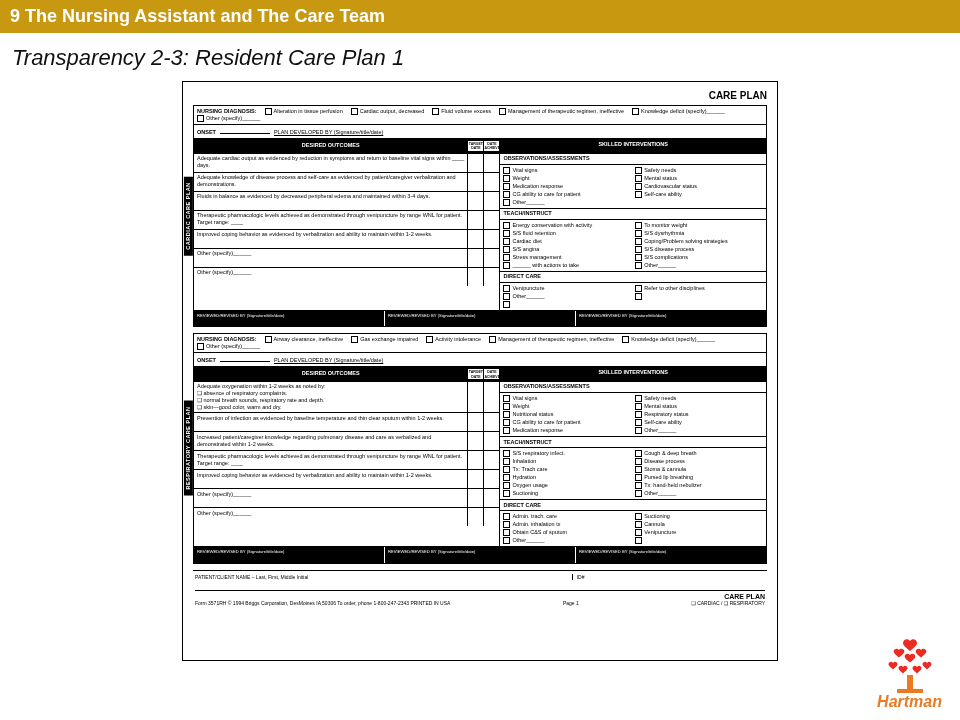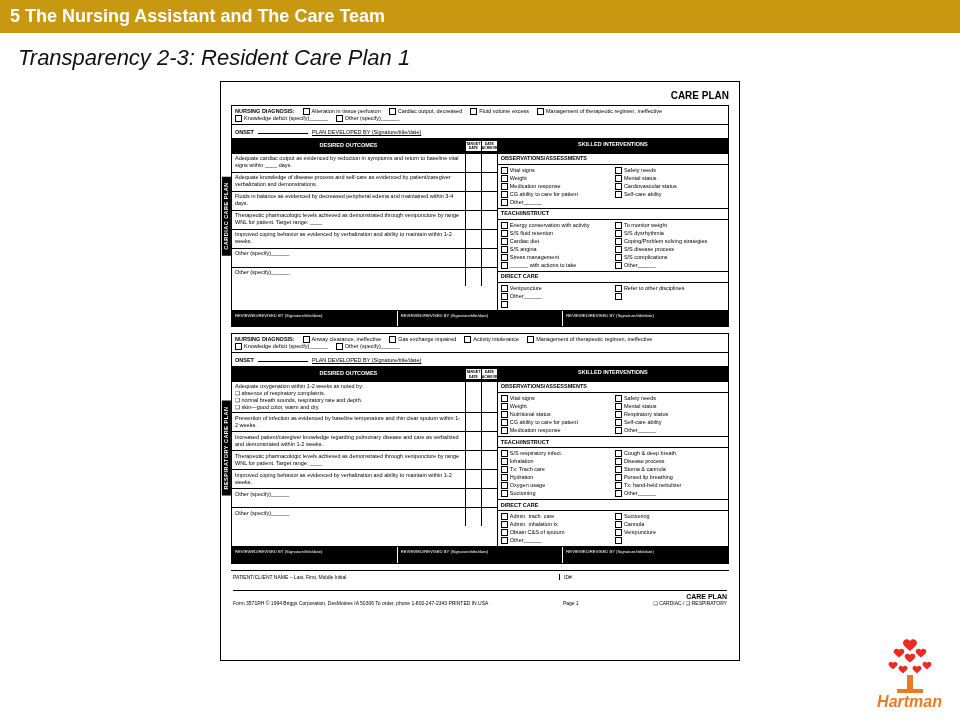--- a/index.html
+++ b/index.html
@@ -1,22 +1,22 @@
 <!DOCTYPE html>
 <html><head>
 <meta charset="utf-8">
 <style>
   html,body{margin:0;padding:0;width:960px;height:720px;background:#fff;font-family:Arial,Helvetica,sans-serif;position:relative;overflow:hidden}
   
   .hdr-bar{background:#C89811;color:#fff;font-weight:bold;font-size:18px;padding:6px 10px}
   
-  .title{font-style:italic;font-size:22px;color:#111;padding:12px 18px 10px}
+  .title{font-style:italic;font-size:22px;color:#111;padding:12px 12px 10px}
   
   .page-wrap{display:flex;justify-content:center}
-  .page{width:520px;height:580px;border:1px solid #000;background:#fff;position:relative;padding:8px 10px 4px 10px;box-sizing:border-box}
+  .page{width:596px;height:580px;border:1px solid #000;background:#fff;position:relative;padding:8px 10px 4px 10px;box-sizing:border-box}
   .cp-title{text-align:right;font-weight:bold;font-size:10px;margin-bottom:4px}
   
   .plan{border:1px solid #000;margin-bottom:6px;position:relative;font-size:5.5px;line-height:1.25}
   .diag{border-bottom:1px solid #000;padding:2px 3px}
   .diag .row{display:flex;flex-wrap:wrap;gap:0 8px}
   .diag label{white-space:nowrap}
   .sq{display:inline-block;width:5px;height:5px;border:0.8px solid #000;margin-right:2px;vertical-align:middle}
   .onset{border-bottom:1px solid #000;padding:2px 3px;display:flex;gap:4px;align-items:baseline}
   .onset .line{border-bottom:0.8px solid #000;flex:0 0 50px;height:6px}
   
@@ -52,21 +52,21 @@
   .page-foot .bottom .cp{font-weight:bold;font-size:7px;text-align:right}
 
   
   .logo{position:absolute;right:18px;bottom:9px;text-align:center;font-family:Arial}
   .logo svg{display:block;margin:0 auto}
   .logo-text{color:#EC7A23;font-weight:bold;font-size:16px;font-style:italic;margin-top:-2px}
 </style>
 </head>
 <body>
 
-<div class="hdr-bar">5 The Nursing Assistant and The Care Team</div>
+<div class="hdr-bar">9 The Nursing Assistant and The Care Team</div>
 <div class="title">Transparency 2-3: Resident Care Plan 1</div>
 
 <div class="page-wrap">
   <div class="page">
     <div class="cp-title">CARE PLAN</div>
     <div id="plans-mount">
         <div class="plan">
           <div class="vlabel">CARDIAC CARE PLAN</div>
           <div class="diag">
             <div class="row">

